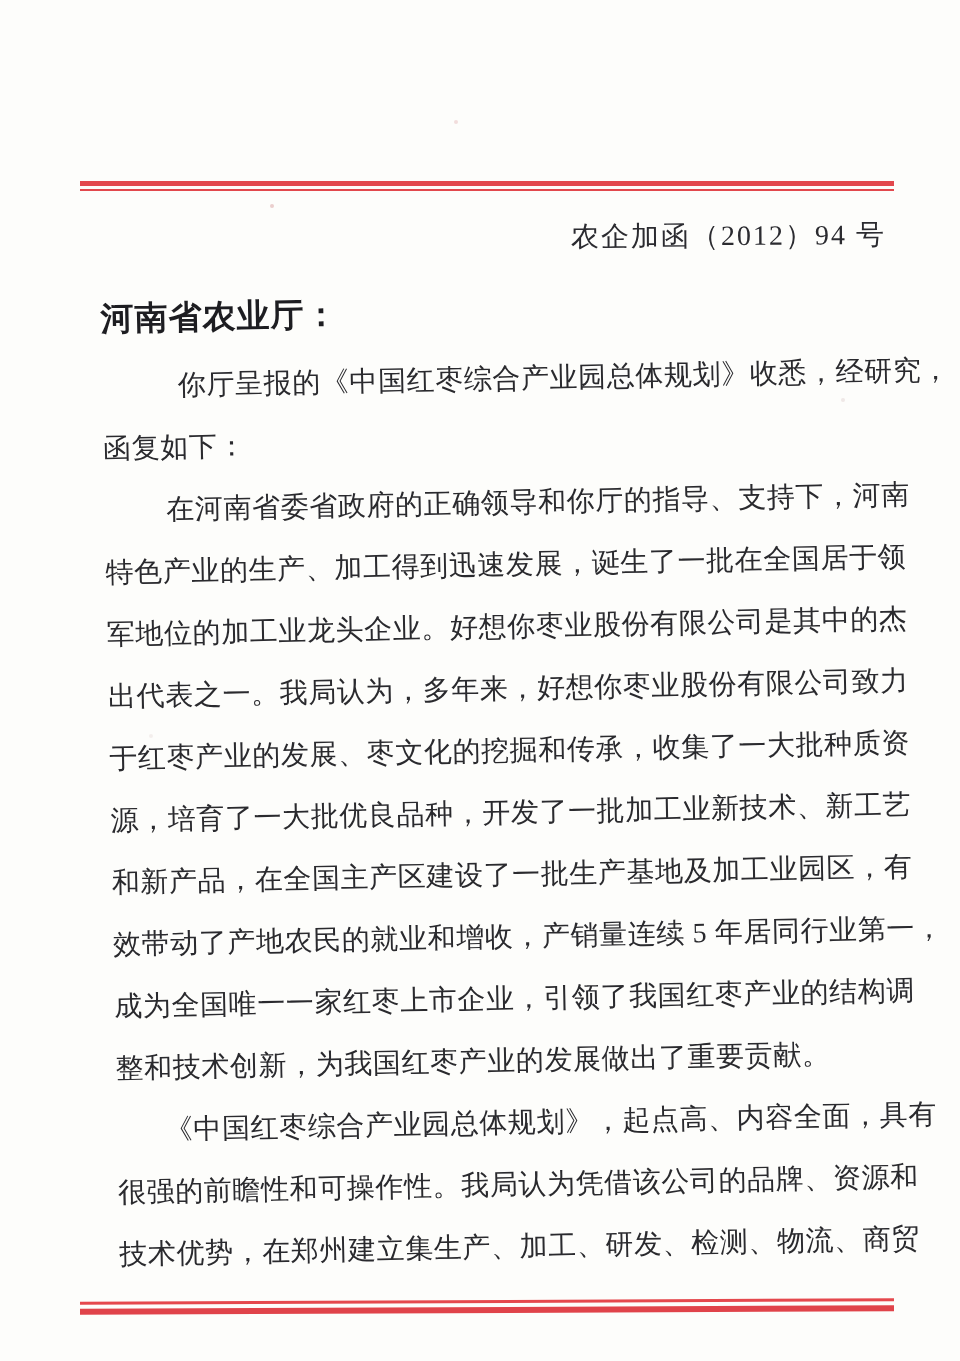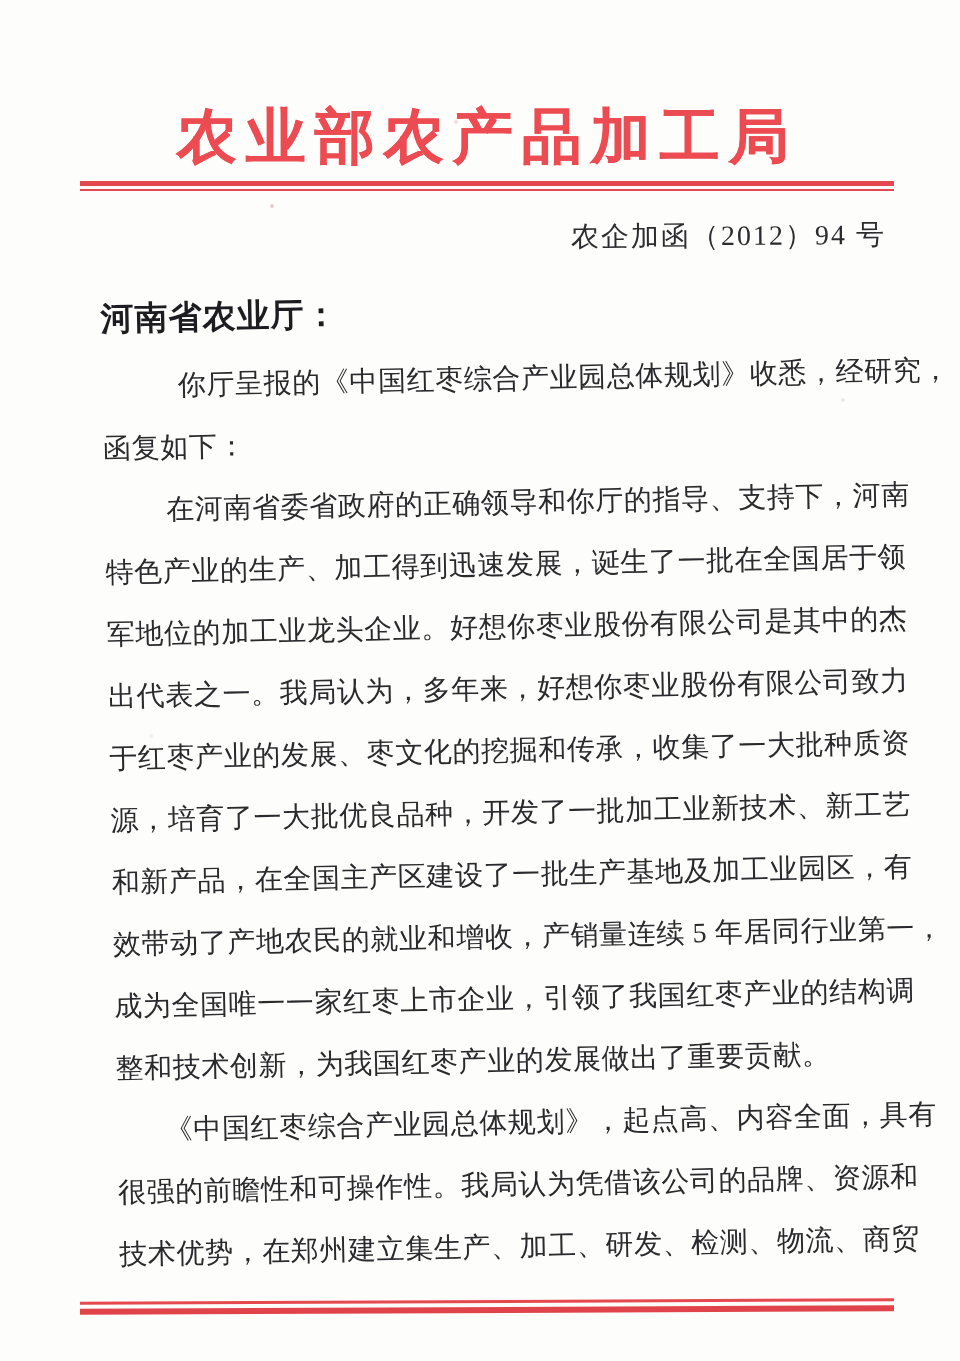--- a/index.html
+++ b/index.html
@@ -99,21 +99,20 @@
       150px 735px 0 1px rgba(200,170,170,0.18);
   }
 </style>
 </head>
 <body>
 
 <div class="page">
 
   <div class="speckles"></div>
 
-  <div class="letterhead-title">农业部农产品加工局</div>
 
   <div class="rule rule-head-thick"></div>
   <div class="rule rule-head-thin"></div>
 
   <div class="doc-number">农企加函（2012）94 号</div>
 
   <div class="letter-body">
     <div class="addressee">河南省农业厅：</div>
 
     <div class="body-lines">

